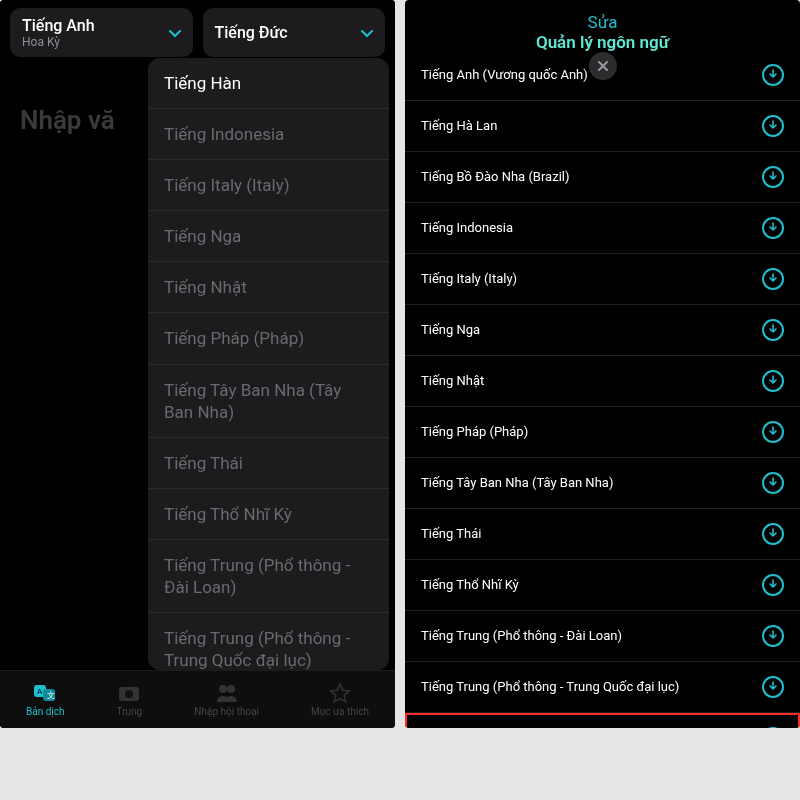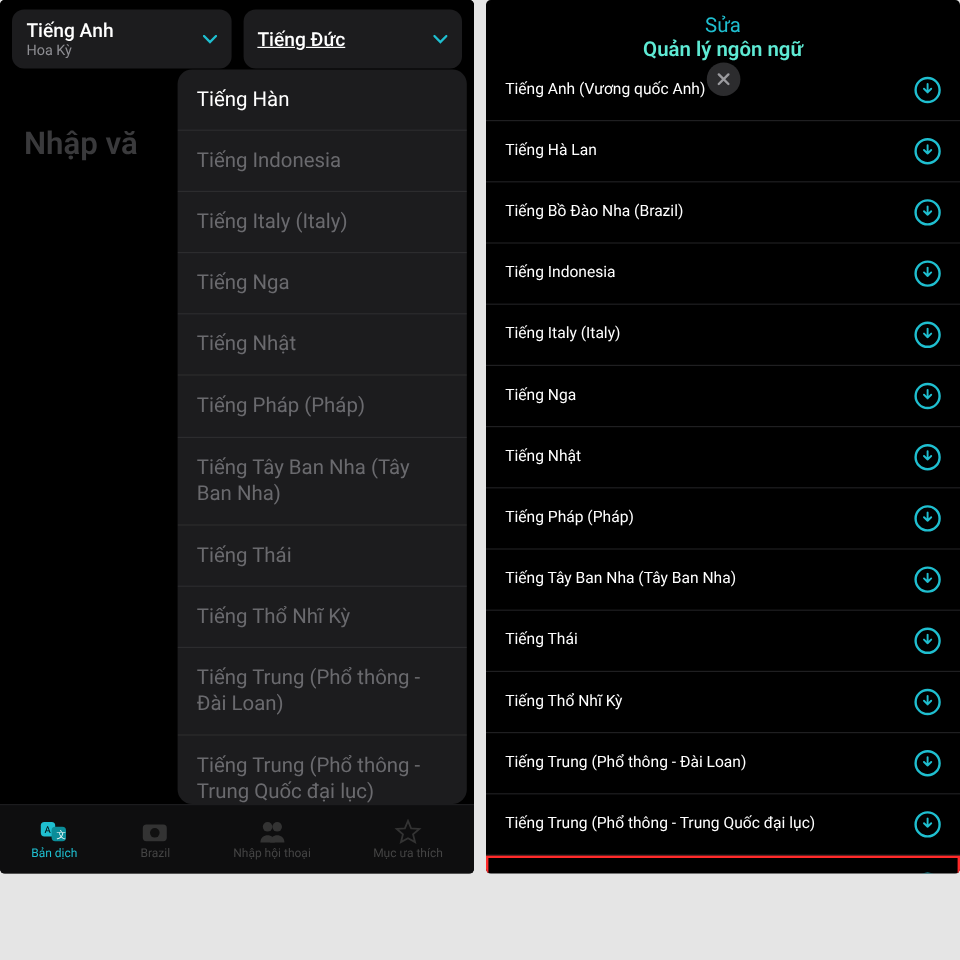--- a/index.html
+++ b/index.html
@@ -33,21 +33,21 @@
     background: #1c1c1e;
     border-radius: 10px;
     padding: 8px 12px;
     display: flex;
     align-items: center;
     justify-content: space-between;
   }
   .lang-pill .texts { display: flex; flex-direction: column; }
   .lang-pill .primary { color: #fff; font-size: 16px; font-weight: 500; }
   .lang-pill .secondary { color: #8e8e93; font-size: 12px; }
-  .lang-pill.single .primary { line-height: 30px; text-decoration: underline; }
+  .lang-pill.single .primary { line-height: 30px; }
   .chev { color: #1fbfd0; font-size: 14px; }
 
   .input-hint {
     color: #3a3a3c;
     font-size: 26px;
     font-weight: 600;
     padding: 40px 20px;
   }
 
   .dropdown-panel {
@@ -211,21 +211,21 @@
       </span>
       <span>Bản dịch</span>
     </div>
     <div class="tab">
       <span class="ico">
         <svg viewBox="0 0 24 22">
             <rect x="2" y="5" width="20" height="14" rx="3" fill="#333"></rect>
             <circle cx="12" cy="12" r="4" fill="#111"></circle>
           </svg>
       </span>
-      <span>Brazil</span>
+      <span>Trung</span>
     </div>
     <div class="tab">
       <span class="ico">
         <svg viewBox="0 0 24 22">
             <circle cx="8" cy="7" r="4" fill="#333"></circle>
             <circle cx="16" cy="7" r="4" fill="#333"></circle>
             <path d="M2 20c0-4 3-6 6-6s6 2 6 6" fill="#333"></path>
             <path d="M10 20c0-4 3-6 6-6s6 2 6 6" fill="#333"></path>
           </svg>
       </span>

